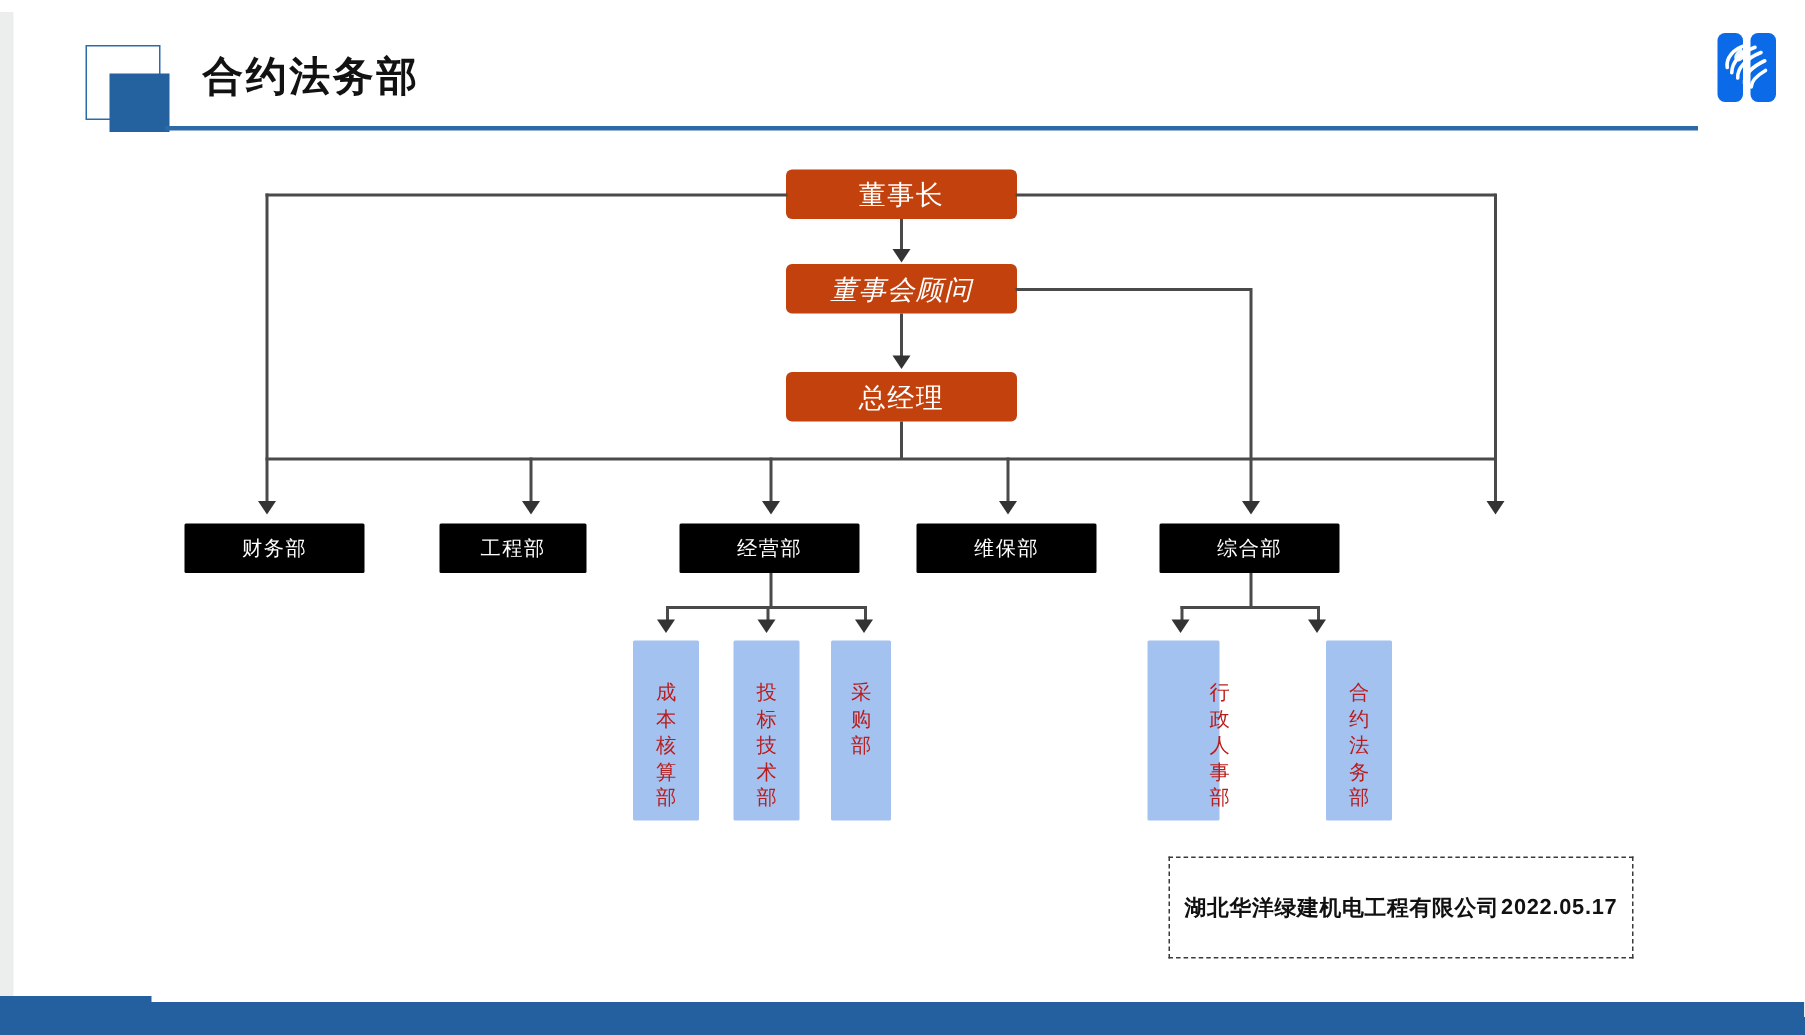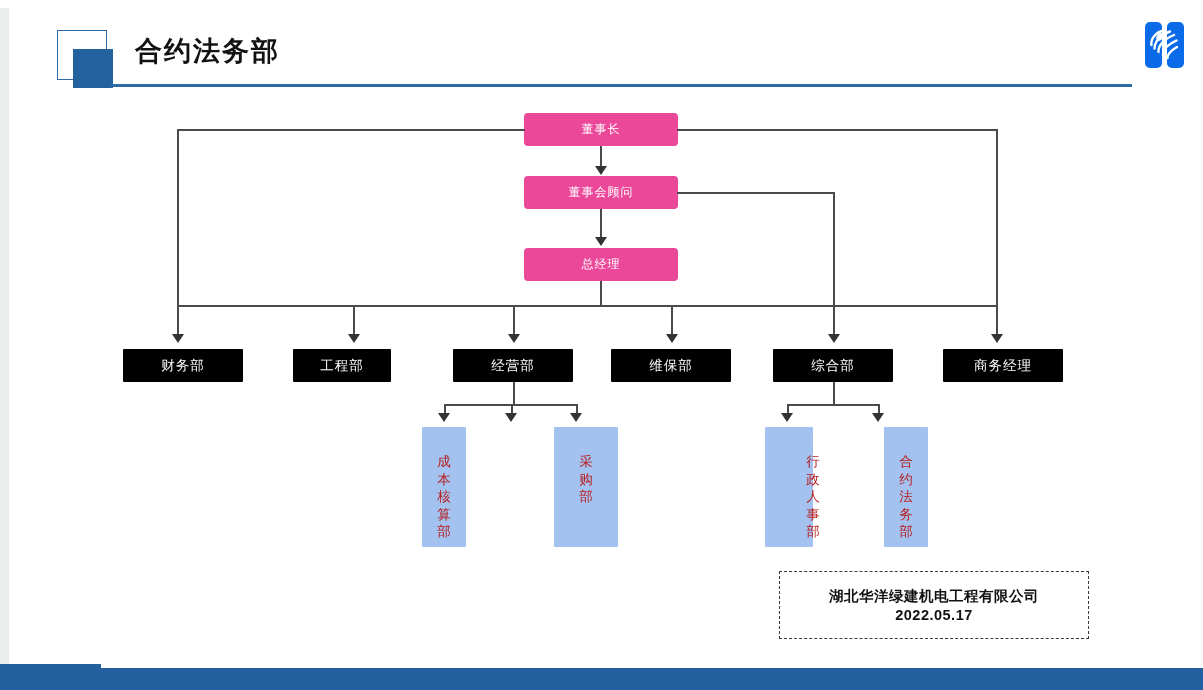--- a/index.html
+++ b/index.html
@@ -90,23 +90,23 @@
     box-sizing: border-box;
     display: flex;
     align-items: center;
     justify-content: center;
     color: #ffffff;
     font-size: 13.5px;
     letter-spacing: 1px;
     text-align: center;
   }
   .box.exec {
-    background: #ec4899;
+    background: #c2410c;
     border-radius: 4px;
-    font-size: 12px;
+    font-size: 18px;
   }
   .box.dept {
     background: #000000;
     border-radius: 1px;
   }
   .box.sub {
     background: #a3c2f0;
     color: #b91c1c;
     border-radius: 1px;
     font-size: 13.5px;
@@ -139,21 +139,21 @@
   }
 
   
   .stamp {
     position: absolute;
     left: 779px; top: 571px;
     width: 310px; height: 68px;
     border: 1.4px dashed #3a3a3a;
     box-sizing: border-box;
     display: flex;
-    flex-direction: column;
+    flex-direction: row;
     align-items: center;
     justify-content: center;
     gap: 1px;
   }
   .stamp-line {
     font-size: 14.5px;
     font-weight: bold;
     color: #111111;
     letter-spacing: 0.5px;
   }
@@ -183,21 +183,21 @@
         <path d="M38 28 C32 31.5 28.5 35 28.5 39"></path>
       </g>
       <path d="M22 13 C17.5 15.5 16 19.5 18 21.5 C20 23 23.5 21 24.5 17.5" fill="#ffffff" opacity="0.95"></path>
       <path d="M26 39 L26 45" stroke="#ffffff" stroke-width="2.4" stroke-linecap="round"></path>
     </svg>
   </div>
 
   <div class="box exec" style="left:524px; top:113px; width:154px; height:33px;">
     <span>董事长</span>
   </div>
-  <div class="box exec" style="left:524px; top:176px; width:154px; height:33px;">
+  <div class="box exec" style="left:524px; top:176px; width:154px; height:33px;font-style:italic;">
     <span>董事会顾问</span>
   </div>
   <div class="box exec" style="left:524px; top:248px; width:154px; height:33px;">
     <span>总经理</span>
   </div>
 
   <div class="box dept" style="left:123px; top:349px; width:120px; height:33px;">
     <span>财务部</span>
   </div>
   <div class="box dept" style="left:293px; top:349px; width:98px; height:33px;">
@@ -205,28 +205,28 @@
   </div>
   <div class="box dept" style="left:453px; top:349px; width:120px; height:33px;">
     <span>经营部</span>
   </div>
   <div class="box dept" style="left:773px; top:349px; width:120px; height:33px;">
     <span>综合部</span>
   </div>
   <div class="box dept" style="left:611px; top:349px; width:120px; height:33px;">
     <span>维保部</span>
   </div>
-  <div class="box dept" style="left:943px; top:349px; width:120px; height:33px;">
-    <span>商务经理</span>
-  </div>
 
   <div class="box sub" style="left:422px; top:427px; width:44px; height:120px;">
     <span class="vlabel">成本核算部</span>
   </div>
-  <div class="box sub" style="left:554px; top:427px; width:64px; height:120px;">
+  <div class="box sub" style="left:489px; top:427px; width:44px; height:120px;">
+    <span class="vlabel">投标技术部</span>
+  </div>
+  <div class="box sub" style="left:554px; top:427px; width:40px; height:120px;">
     <span class="vlabel">采购部</span>
   </div>
   <div class="box sub" style="left:765px; top:427px; width:44px; height:120px;padding-left:48px;">
     <span class="vlabel">行政人事部</span>
   </div>
   <div class="box sub" style="left:856px; top:427px; width:44px; height:120px;margin-left:28px;">
     <span class="vlabel">合约法务部</span>
   </div>
 
   <div class="ln v" style="left:600px; top:146px; height:22px;"></div>

